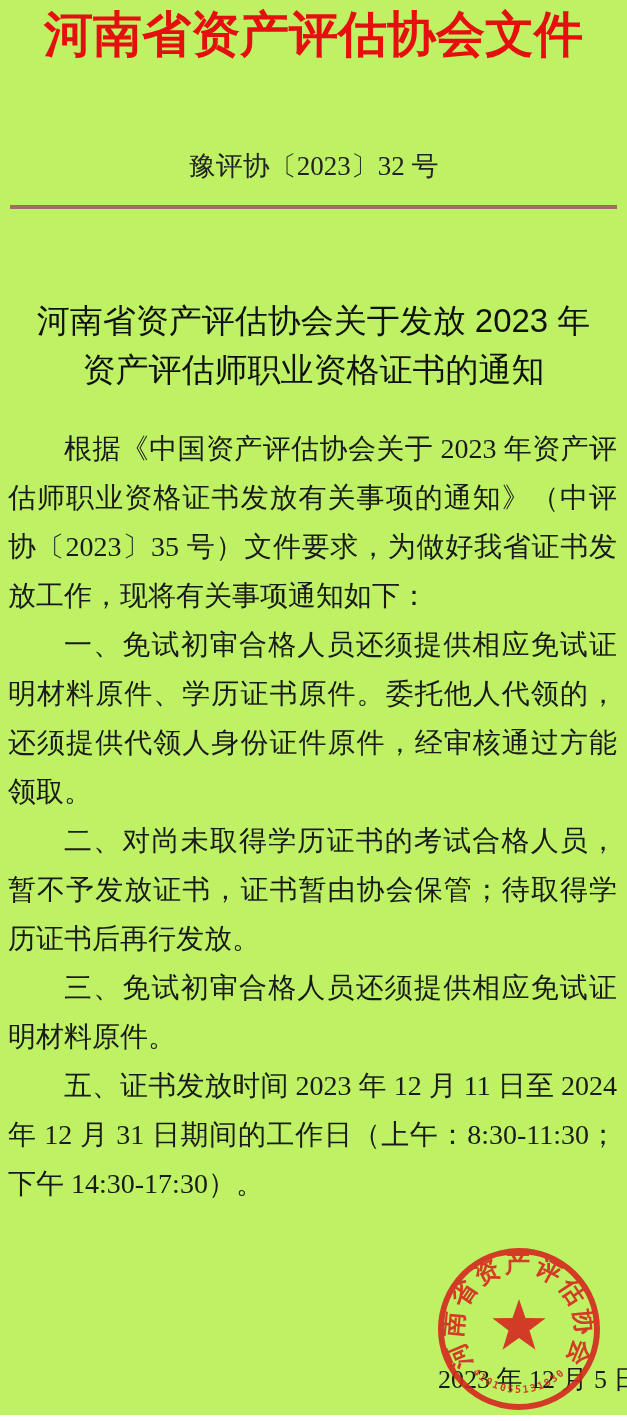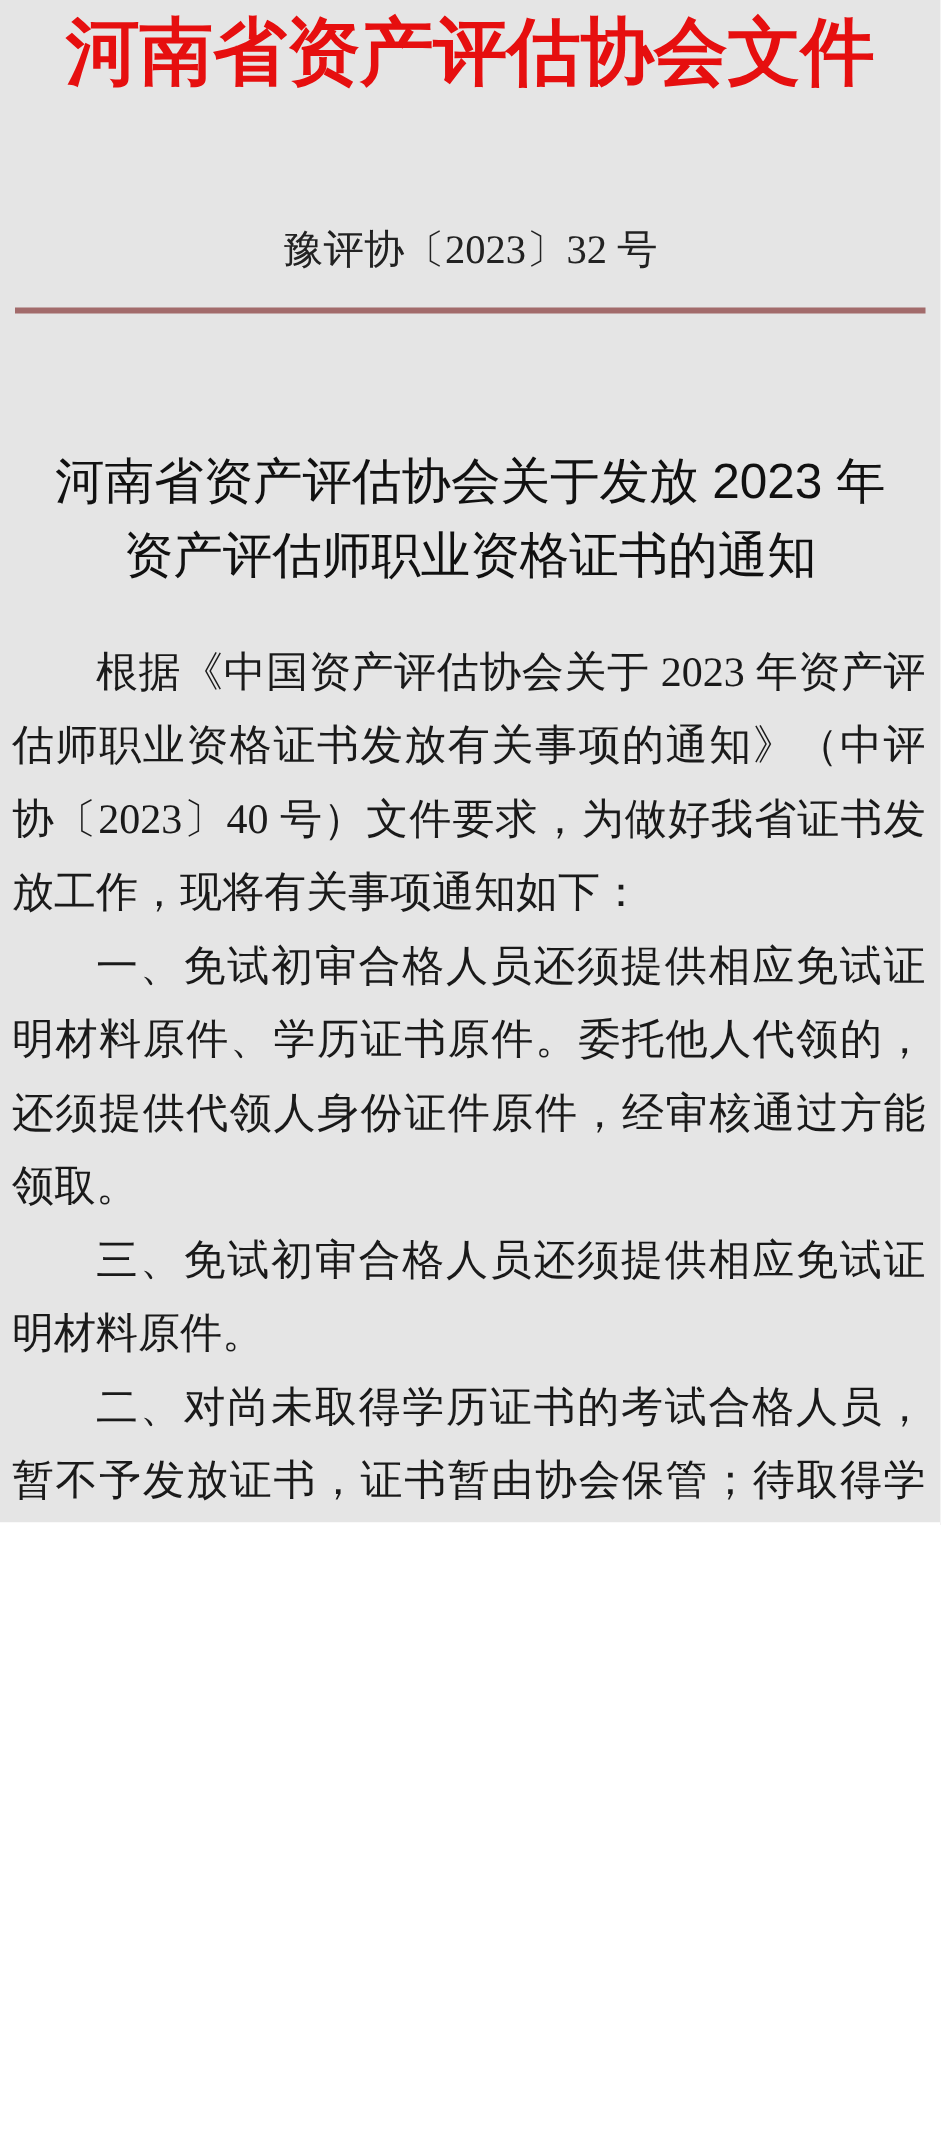--- a/index.html
+++ b/index.html
@@ -3,22 +3,22 @@
 <meta charset="utf-8">
 <style>
   html, body {
     margin: 0;
     padding: 0;
     background: #ffffff;
   }
   .page {
     position: relative;
     width: 627px;
-    height: 1015px;
-    background: #e5e5e5;
+    height: 1415px;
+    background: #bef264;
     overflow: hidden;
     font-family: "Liberation Serif", "DejaVu Serif", serif;
     color: #1a1a1a;
   }
   .doc-header {
     position: absolute;
     top: 2px;
     left: 0;
     width: 100%;
     text-align: center;
@@ -125,24 +125,24 @@
 
   <div class="red-rule"></div>
 
   <div class="notice-title">
     <div>河南省资产评估协会关于发放 2023 年</div>
     <div>资产评估师职业资格证书的通知</div>
   </div>
 
   <div class="body-text">
     <div id="paragraphs">
-        <p class="para">根据《中国资产评估协会关于 2023 年资产评估师职业资格证书发放有关事项的通知》（中评协〔2023〕40 号）文件要求，为做好我省证书发放工作，现将有关事项通知如下：</p>
+        <p class="para">根据《中国资产评估协会关于 2023 年资产评估师职业资格证书发放有关事项的通知》（中评协〔2023〕35 号）文件要求，为做好我省证书发放工作，现将有关事项通知如下：</p>
         <p class="para">一、免试初审合格人员还须提供相应免试证明材料原件、学历证书原件。委托他人代领的，还须提供代领人身份证件原件，经审核通过方能领取。</p>
+        <p class="para">二、对尚未取得学历证书的考试合格人员，暂不予发放证书，证书暂由协会保管；待取得学历证书后再行发放。</p>
         <p class="para">三、免试初审合格人员还须提供相应免试证明材料原件。</p>
-        <p class="para">二、对尚未取得学历证书的考试合格人员，暂不予发放证书，证书暂由协会保管；待取得学历证书后再行发放。</p>
         <p class="para">五、证书发放时间 2023 年 12 月 11 日至 2024 年 12 月 31 日期间的工作日（上午：8:30-11:30；下午 14:30-17:30）。</p>
       </div>
   </div>
 
   <div class="issue-date">2023 年 12 月 5 日</div>
 
   <svg class="seal" viewBox="0 0 172 172" xmlns="http://www.w3.org/2000/svg">
     <circle class="seal-ring" cx="86" cy="86" r="78"></circle>
     <defs>
       <path id="sealArcTop" d="M 39.3 118.7 A 57 57 0 1 1 132.7 118.7" fill="none"></path>

